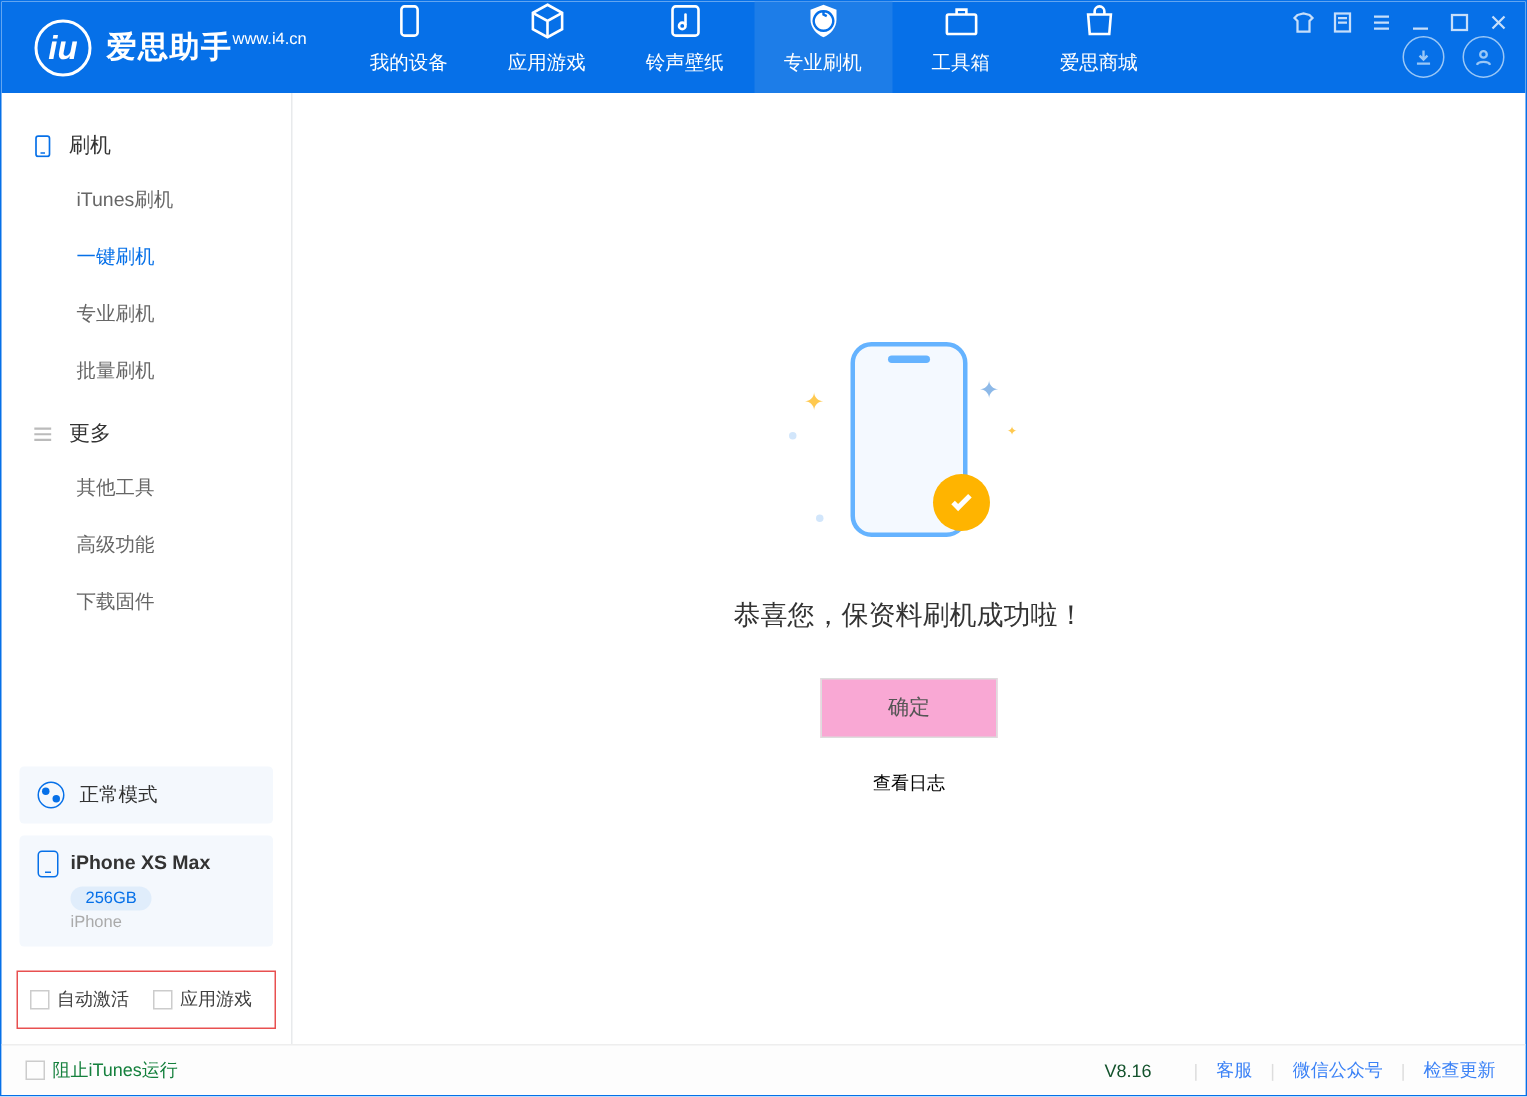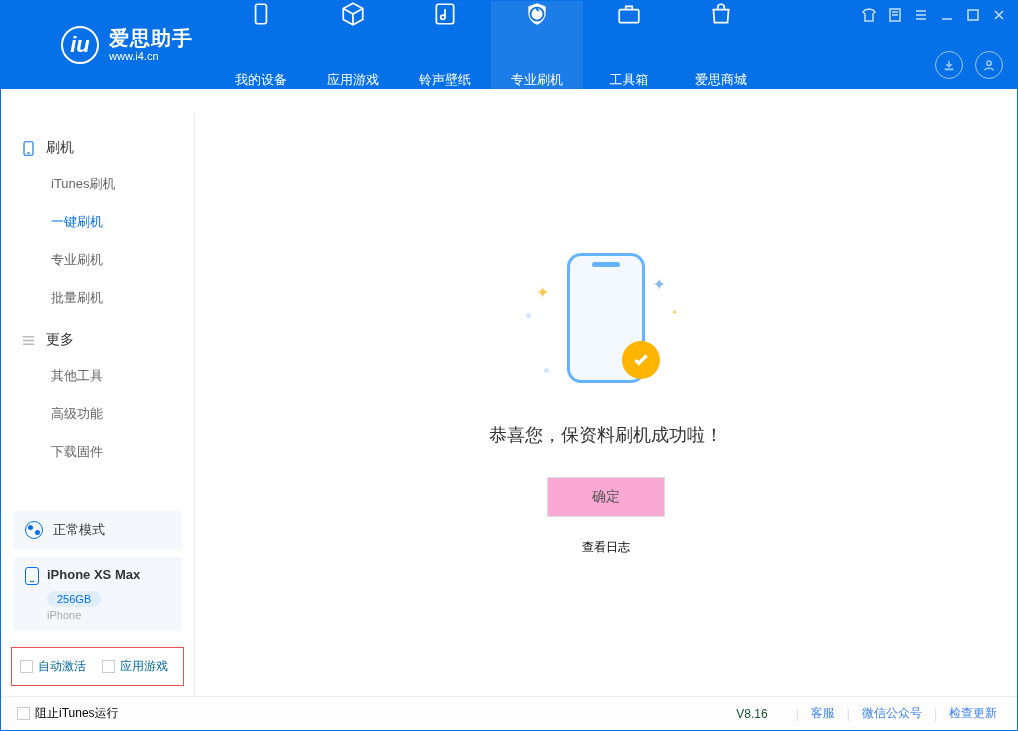--- a/index.html
+++ b/index.html
@@ -1,58 +1,58 @@
 <!DOCTYPE html>
 <html><head>
 <meta charset="utf-8">
 <style>
 * { margin: 0; padding: 0; box-sizing: border-box; font-family: "Microsoft YaHei", Arial, sans-serif; }
 body { background: #fff; }
 .window { width: 1018px; height: 731px; border: 1px solid #0670e8; display: flex; flex-direction: column; overflow: hidden; }
 
 
-.header { height: 88px; background: #0670e8; display: flex; align-items: stretch; color: #fff; position: relative; padding-left: 38px; }
+.header { height: 61px; background: #0670e8; display: flex; align-items: stretch; color: #fff; position: relative; }
 .logo-area { display: flex; align-items: center; padding: 0 18px 0 22px; gap: 10px; }
 .logo-circle { width: 38px; height: 38px; border: 2.5px solid #fff; border-radius: 50%; display: flex; align-items: center; justify-content: center; font-size: 22px; font-weight: bold; font-style: italic; }
-.logo-text { display: flex; flex-direction: column; line-height: 1.2; }
+.logo-text { display: flex; flex-direction: row; line-height: 1.2; }
 .logo-title { font-size: 20px; font-weight: bold; letter-spacing: 1px; }
 .logo-sub { font-size: 11px; }
 .nav { display: flex; align-items: stretch; margin-left: 4px; }
-.nav-item { width: 92px; display: flex; flex-direction: column; align-items: center; justify-content: space-between; gap: 6px; cursor: pointer; font-size: 13px; position: relative; }
+.nav-item { width: 92px; display: flex; flex-direction: column; align-items: center; justify-content: flex-start; gap: 6px; cursor: pointer; font-size: 13px; position: relative; }
 .nav-item.active { background: #1d7de8; }
 .nav-ico { width: 26px; height: 26px; display: flex; align-items: center; justify-content: center; }
 .nav-ico svg { stroke: #fff; fill: none; stroke-width: 1.6; }
 .title-controls { position: absolute; right: 10px; top: 6px; display: flex; gap: 10px; align-items: center; }
 .title-controls span { width: 16px; height: 16px; display: inline-flex; align-items: center; justify-content: center; cursor: pointer; }
 .title-controls svg { stroke: #c6defa; fill: none; stroke-width: 1.5; }
 .circle-btns { position: absolute; right: 14px; bottom: 10px; display: flex; gap: 12px; }
 .circle-btn { width: 28px; height: 28px; border: 1.6px solid #9ac7f6; border-radius: 50%; display: flex; align-items: center; justify-content: center; cursor: pointer; }
 .circle-btn svg { stroke: #9ac7f6; fill: none; stroke-width: 1.8; }
 
 
-.body { flex: 1; display: flex; overflow: hidden; margin-top: 24px; }
+.body { flex: 1; display: flex; overflow: hidden; }
 .sidebar { width: 194px; border-right: 1px solid #e8eaec; display: flex; flex-direction: column; padding-top: 18px; }
 .side-group { padding: 0 0 6px 0; }
 .side-head { display: flex; align-items: center; gap: 10px; padding: 8px 20px; font-size: 14px; color: #333; font-weight: 500; }
 .side-head svg, .side-head .ico { width: 15px; height: 15px; }
 .side-item { padding: 10px 20px 10px 50px; font-size: 13px; color: #666; cursor: pointer; }
 .side-item.active { color: #0670e8; }
 .side-spacer { flex: 1; }
 .mode-box { margin: 8px 12px; background: #f4f8fd; border-radius: 3px; padding: 10px 12px; display: flex; align-items: center; gap: 10px; font-size: 13px; color: #333; }
 .mode-ico { width: 18px; height: 18px; border: 1.5px solid #0670e8; border-radius: 50%; position: relative; }
 .mode-ico::before, .mode-ico::after { content: ''; position: absolute; background: #0670e8; border-radius: 50%; }
 .mode-ico::before { width: 5px; height: 5px; left: 2px; top: 3px; }
 .mode-ico::after { width: 5px; height: 5px; right: 2px; bottom: 3px; }
 .device-box { margin: 0 12px 8px; background: #f4f8fd; border-radius: 3px; padding: 10px 12px; }
 .device-row1 { display: flex; align-items: flex-start; gap: 8px; font-size: 13px; font-weight: bold; color: #333; }
 .phone-ico { width: 14px; height: 18px; border: 1.5px solid #0670e8; border-radius: 3px; position: relative; }
 .phone-ico::after { content: ''; position: absolute; width: 4px; height: 1.5px; background: #0670e8; left: 50%; bottom: 2px; transform: translateX(-50%); }
 .capacity-badge { display: inline-block; background: #e0edfb; color: #0670e8; font-size: 11px; padding: 2px 10px; border-radius: 10px; margin: 6px 0 2px 22px; }
 .device-type { font-size: 11px; color: #aaa; margin-left: 22px; }
-.check-row { border: 1.5px solid #e85050; margin: 8px 10px 10px; padding: 10px 8px; display: flex; gap: 16px; font-size: 12px; color: #0369a1; }
+.check-row { border: 1.5px solid #e85050; margin: 8px 10px 10px; padding: 10px 8px; display: flex; gap: 16px; font-size: 12px; color: #404040; }
 .chk { display: flex; align-items: center; gap: 5px; cursor: pointer; }
 .chk-box { width: 13px; height: 13px; border: 1px solid #ccc; }
 
 
 .main { flex: 1; display: flex; flex-direction: column; align-items: center; justify-content: center; position: relative; }
 .illus { width: 180px; height: 140px; position: relative; margin-bottom: 30px; }
 .phone-big { width: 78px; height: 130px; border: 3px solid #65b3ff; border-radius: 14px; position: absolute; left: 50%; top: 0; transform: translateX(-50%); background: #f4f9ff; }
 .phone-big::before { content: ''; position: absolute; width: 28px; height: 5px; background: #65b3ff; border-radius: 3px; left: 50%; top: 6px; transform: translateX(-50%); }
 .badge-check { position: absolute; width: 38px; height: 38px; background: #ffb400; border-radius: 50%; right: 36px; bottom: 14px; display: flex; align-items: center; justify-content: center; }
 .badge-check svg { stroke: #fff; fill: none; stroke-width: 3; }
@@ -62,21 +62,21 @@
 .spark.s3 { right: 18px; top: 55px; font-size: 8px; color: #ffc94f; }
 .dot { position: absolute; width: 5px; height: 5px; background: #d2e6fb; border-radius: 50%; }
 .dot.d1 { left: 10px; top: 60px; }
 .dot.d2 { left: 28px; bottom: 20px; }
 .msg { font-size: 18px; color: #333; margin-bottom: 30px; }
 .ok-btn { border: 1px solid #ddd; background: #f9a8d4; padding: 10px 44px; font-size: 14px; color: #555; cursor: pointer; margin-bottom: 22px; }
 .log-link { font-size: 12px; color: #000000; cursor: pointer; }
 
 
 .footer { height: 34px; border-top: 1px solid #eee; display: flex; align-items: center; padding: 0 16px; font-size: 12px; color: #999; background: #fdfdfd; }
-.footer .chk { color: #000000; }
+.footer .chk { color: #15803d; }
 .footer-spacer { flex: 1; }
 .ver { color: #14532d; margin-right: 20px; }
 .flink { color: #3b82f6; cursor: pointer; padding: 0 4px; }
 .fdiv { color: #ddd; margin: 0 8px; }
 </style>
 </head>
 <body>
 
 <div class="window">
 

